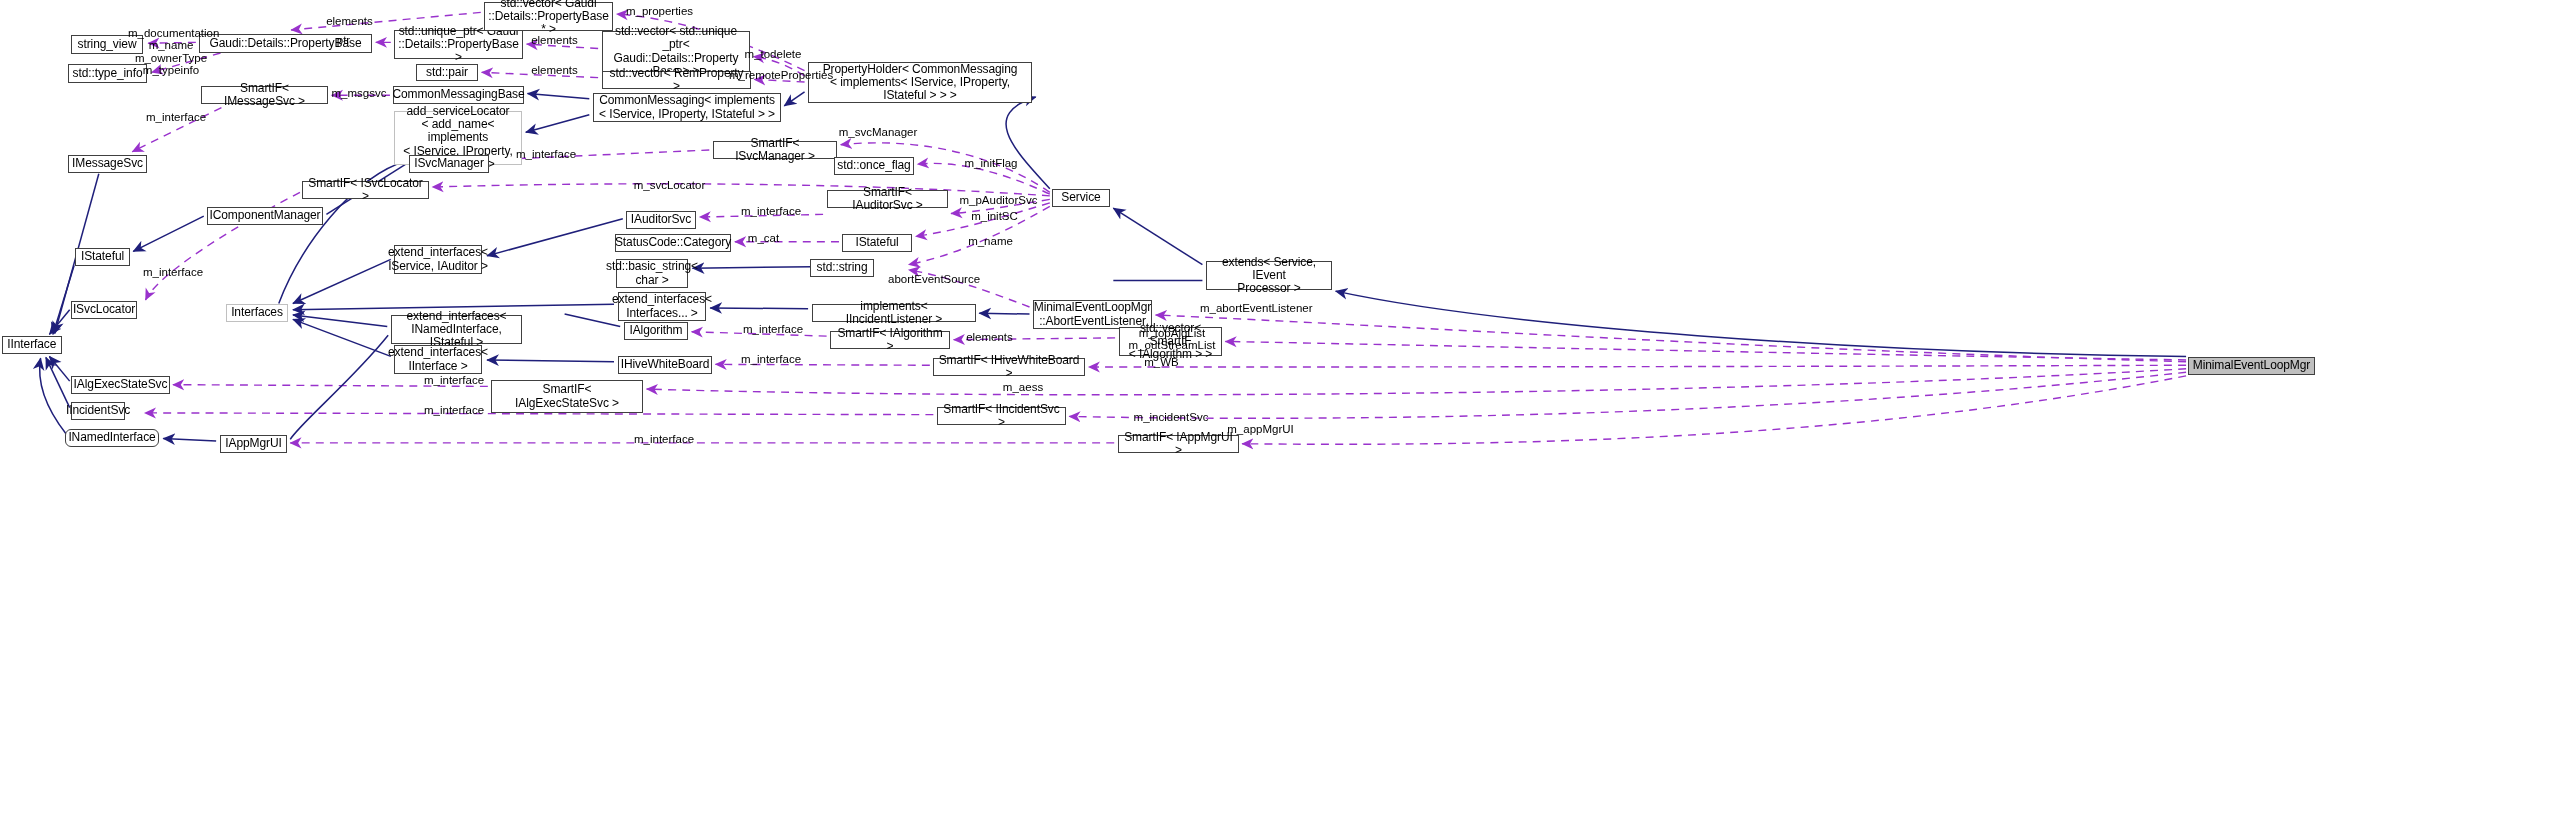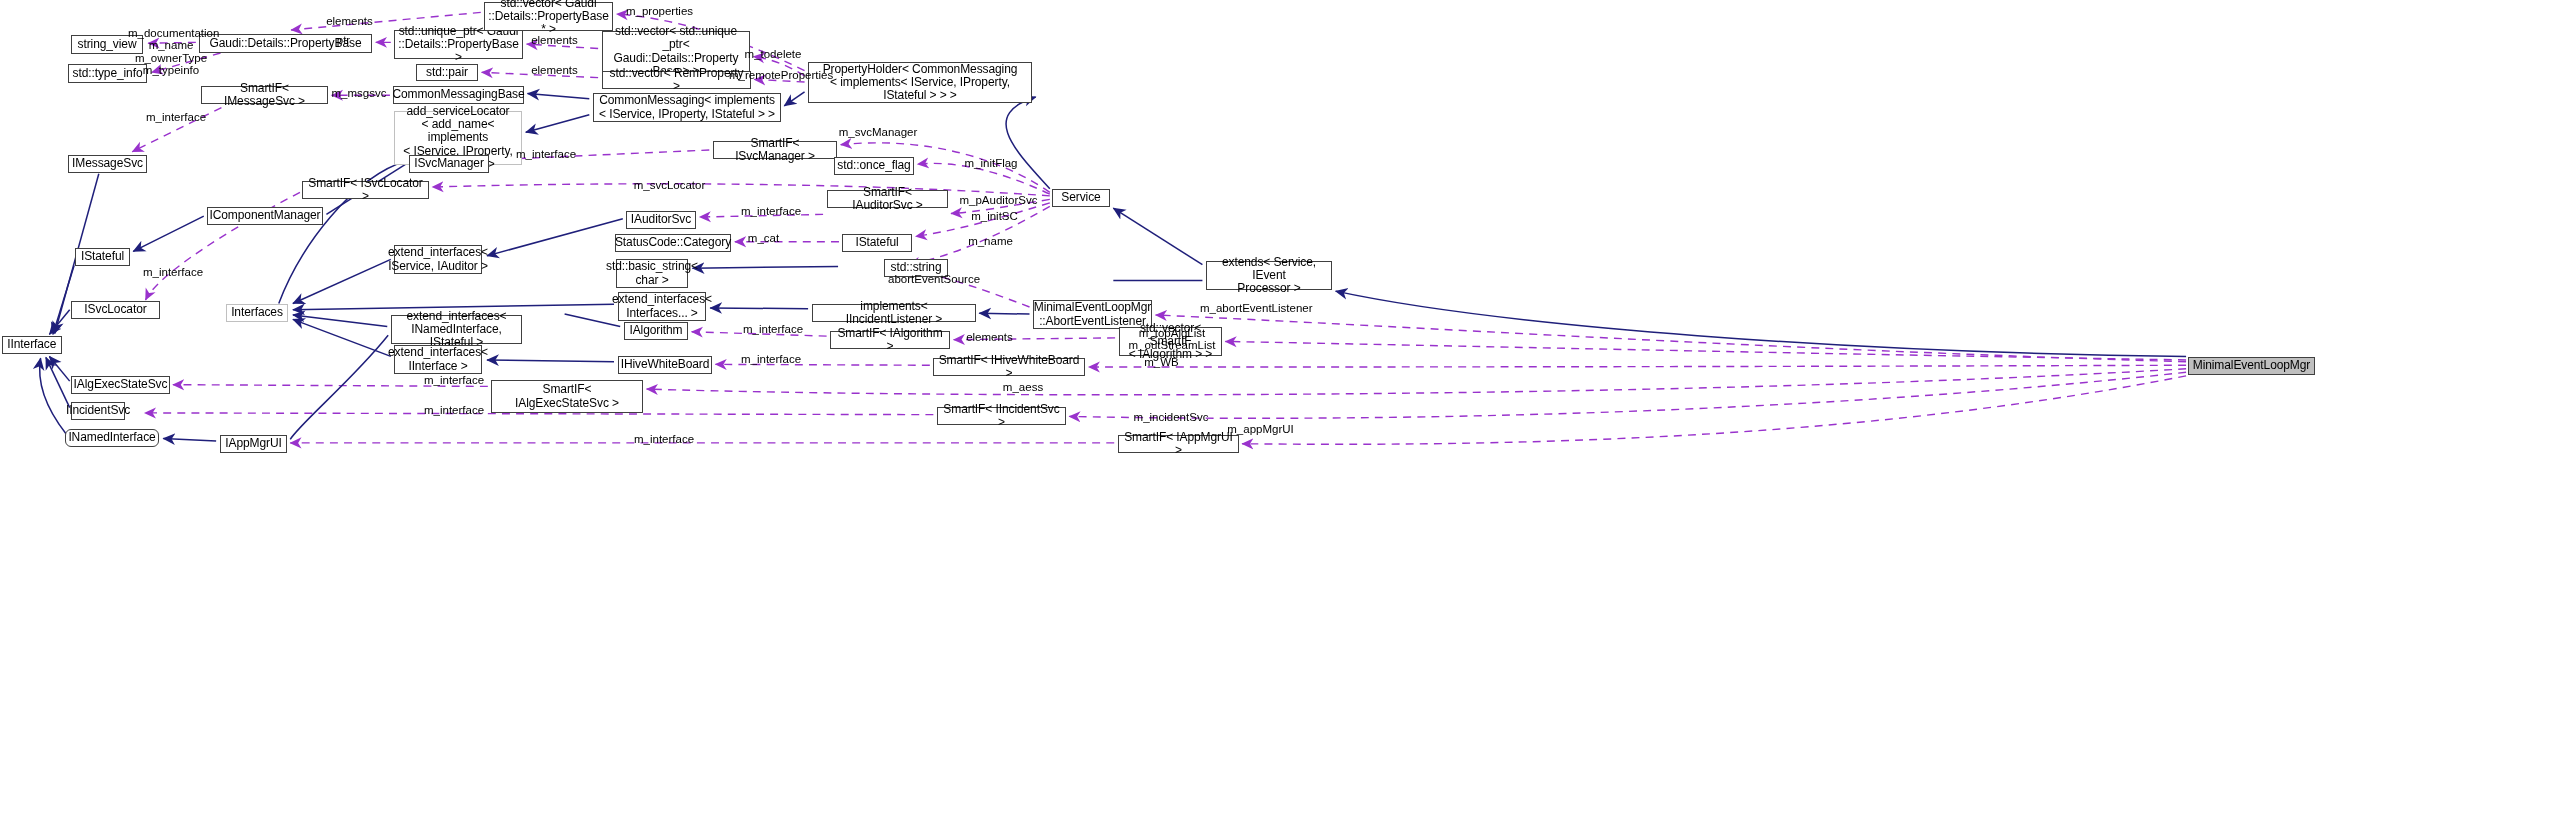--- a/index.html
+++ b/index.html
@@ -233,26 +233,26 @@
   <div class="node" style="left:207px;top:207px;width:116px;height:17.6px;"><span>IComponentManager</span></div>
   <div class="node" style="left:626px;top:211px;width:70px;height:17.6px;"><span>IAuditorSvc</span></div>
   <div class="node" style="left:827px;top:190px;width:121px;height:17.6px;"><span>SmartIF&lt; IAuditorSvc &gt;</span></div>
   <div class="node" style="left:615px;top:234px;width:116px;height:17.6px;"><span>StatusCode::Category</span></div>
   <div class="node" style="left:842px;top:234px;width:70px;height:17.6px;"><span>IStateful</span></div>
   <div class="node" style="left:75px;top:248px;width:55px;height:17.6px;"><span>IStateful</span></div>
   <div class="node" style="left:394px;top:245px;width:88px;height:29px;"><span>extend_interfaces&lt;
 IService, IAuditor &gt;</span></div>
   <div class="node" style="left:616px;top:259px;width:72px;height:29px;"><span>std::basic_string&lt;
 char &gt;</span></div>
-  <div class="node" style="left:884px;top:259px;width:64px;height:17.6px;"><span>std::string</span></div>
+  <div class="node" style="left:810px;top:259px;width:64px;height:17.6px;"><span>std::string</span></div>
   <div class="node" style="left:1206px;top:261px;width:126px;height:29px;"><span>extends&lt; Service, IEvent
 Processor &gt;</span></div>
   <div class="node" style="left:618px;top:292px;width:88px;height:29px;"><span>extend_interfaces&lt;
 Interfaces... &gt;</span></div>
-  <div class="node" style="left:71px;top:301px;width:89px;height:17.6px;"><span>ISvcLocator</span></div>
+  <div class="node" style="left:71px;top:301px;width:66px;height:17.6px;"><span>ISvcLocator</span></div>
   <div class="node" style="left:1033px;top:300px;width:119px;height:29px;"><span>MinimalEventLoopMgr
 ::AbortEventListener</span></div>
   <div class="node gray-border" style="left:226px;top:304px;width:62px;height:17.6px;"><span>Interfaces</span></div>
   <div class="node" style="left:812px;top:304px;width:164px;height:17.6px;"><span>implements&lt; IIncidentListener &gt;</span></div>
   <div class="node" style="left:391px;top:315px;width:131px;height:29px;"><span>extend_interfaces&lt;
 INamedInterface, IStateful &gt;</span></div>
   <div class="node" style="left:624px;top:322px;width:64px;height:17.6px;"><span>IAlgorithm</span></div>
   <div class="node" style="left:830px;top:331px;width:120px;height:17.6px;"><span>SmartIF&lt; IAlgorithm &gt;</span></div>
   <div class="node" style="left:1119px;top:327px;width:103px;height:29px;"><span>std::vector&lt; SmartIF
 &lt; IAlgorithm &gt; &gt;</span></div>

